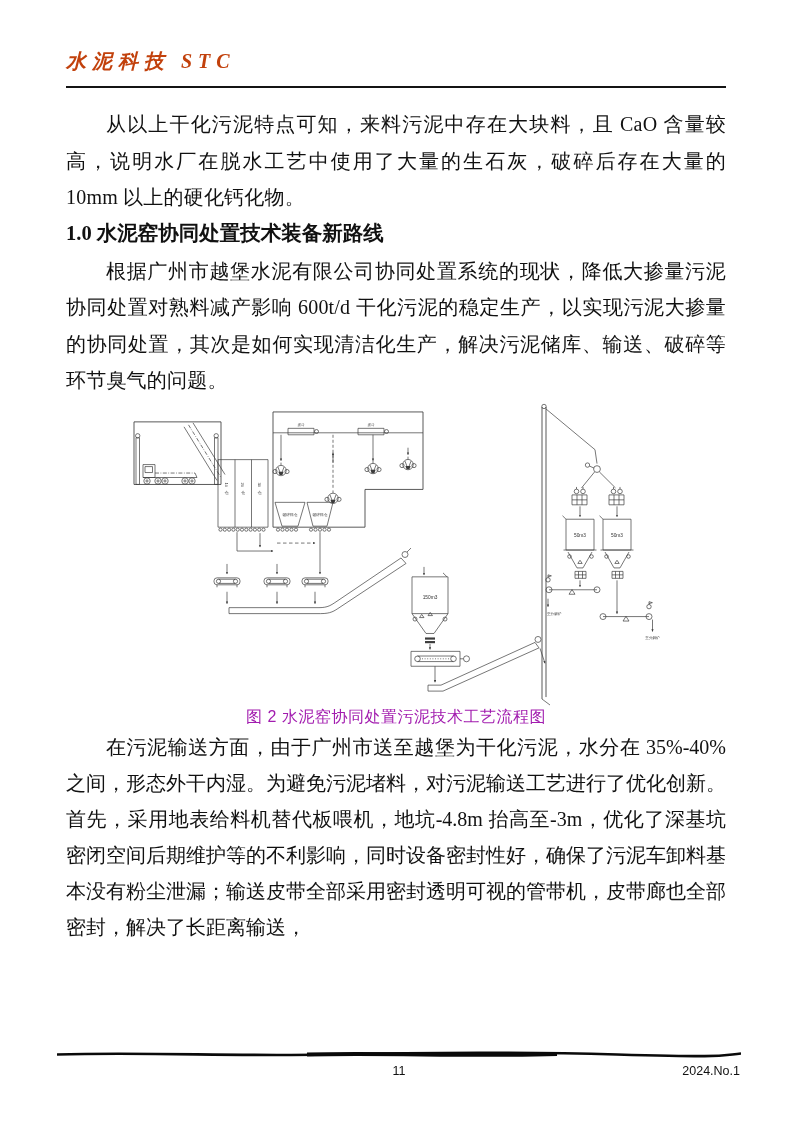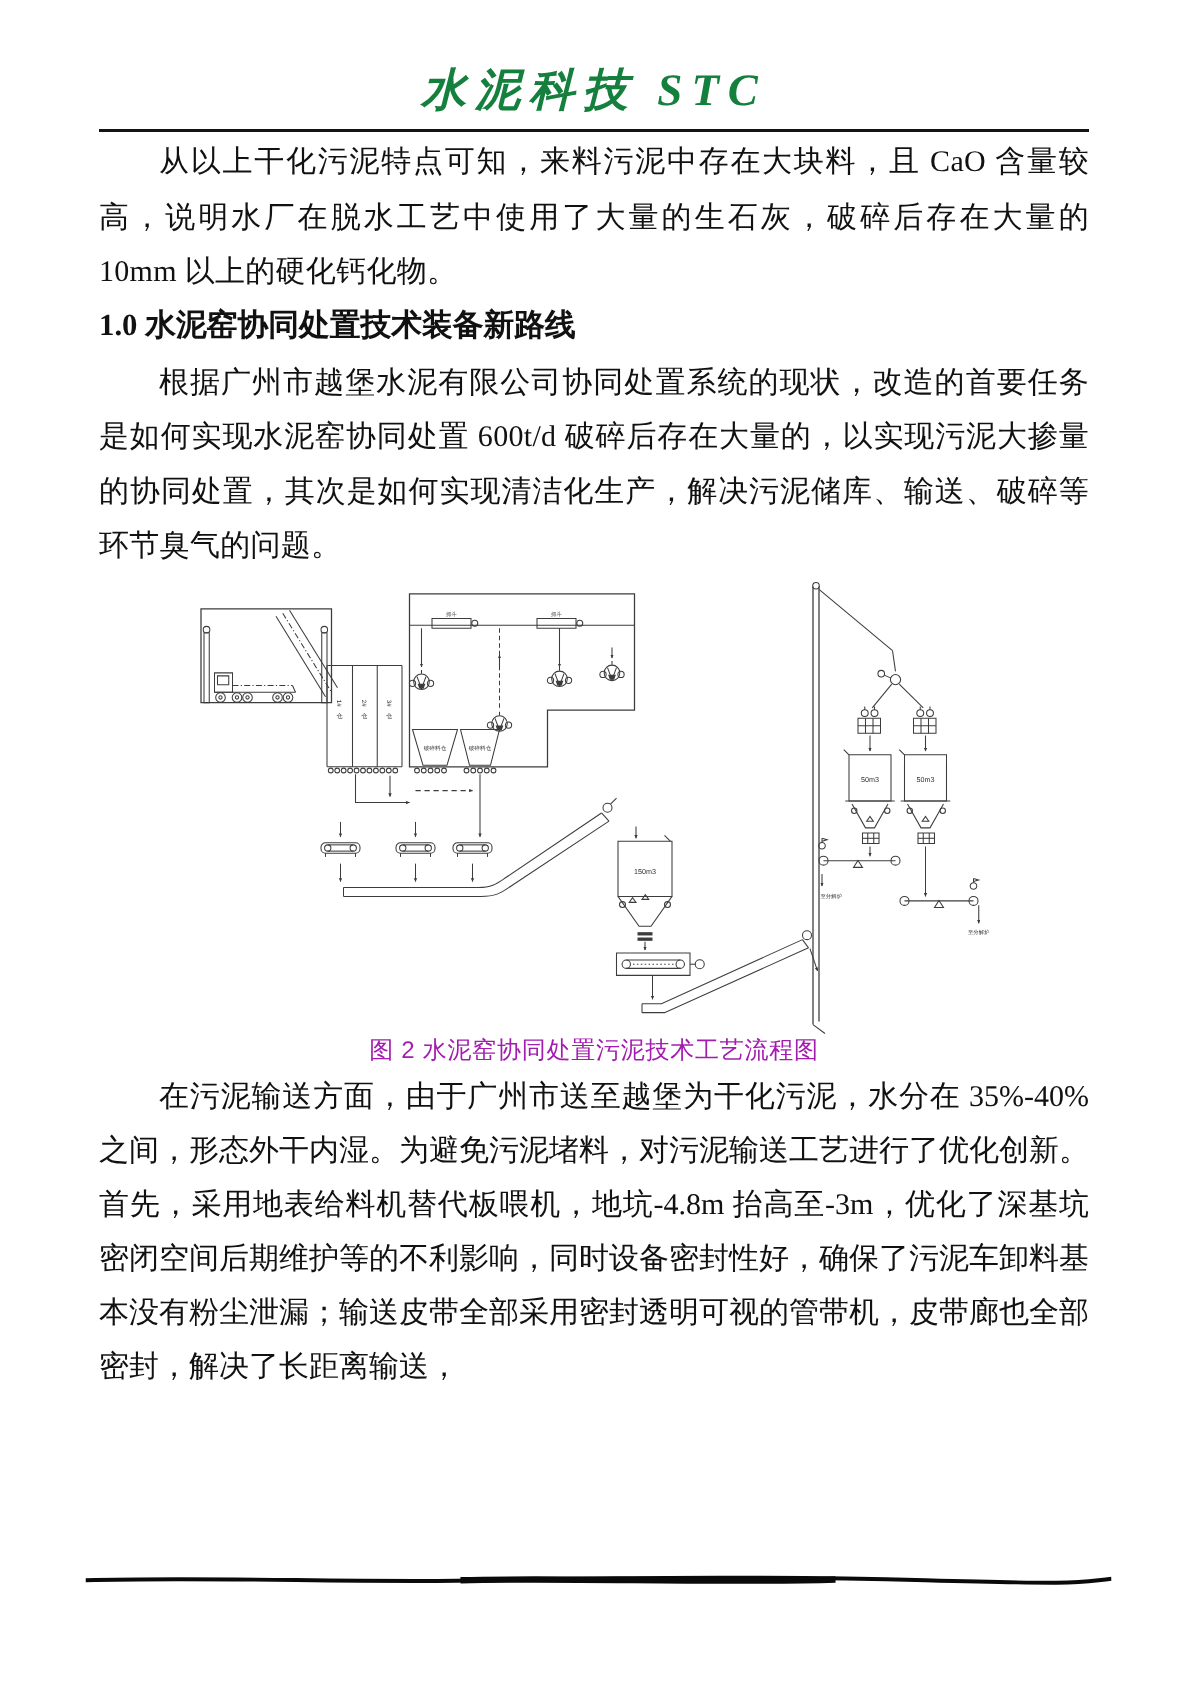--- a/index.html
+++ b/index.html
@@ -1,24 +1,24 @@
 <!DOCTYPE html>
 <html><head>
 <meta charset="utf-8">
 <style>
   html,body{margin:0;padding:0;background:#ffffff;}
   .page{position:relative;width:793px;height:1122px;background:#fff;overflow:hidden;
         font-family:"Liberation Serif", serif;color:#111;}
   .content{padding:44px 67px 0 66px;}
-  .journal-title{text-align:center;font-size:30px;line-height:34px;font-weight:600;
-        font-style:italic;letter-spacing:6px;color:#15803d;}
+  .journal-title{text-align:left;font-size:20px;line-height:34px;font-weight:600;
+        font-style:italic;letter-spacing:6px;color:#c2410c;}
   .header-rule{border-bottom:2px solid #141414;margin-top:8px;}
   p.body{margin:0;font-size:20px;line-height:36.5px;text-align:justify;text-indent:2em;
         letter-spacing:0.2px;}
-  p.body.first{margin-top:2px;}
+  p.body.first{margin-top:18px;}
   h2.sect{margin:3px 0 6px 0;font-size:20.5px;line-height:28px;font-weight:bold;
         font-family:"Liberation Serif", serif;}
   .figure{margin:4px 0 0 0;}
   .diagram-wrap{margin-left:59px;width:585px;height:303px;}
   svg.diagram{display:block;}
   svg.diagram *{vector-effect:non-scaling-stroke;}
   .dg{stroke:#3c3c3c;stroke-width:0.7;fill:none;}
   .dgt{stroke:#3c3c3c;stroke-width:0.85;fill:none;}
   .dgf{fill:#3c3c3c;stroke:none;}
   .dg-label{font-family:"Liberation Sans", sans-serif;fill:#333;stroke:none;}
@@ -37,21 +37,21 @@
 <div class="page">
   <div class="content">
 
     <div class="journal-title">水泥科技 STC</div>
     <div class="header-rule"></div>
 
     <p class="body first">从以上干化污泥特点可知，来料污泥中存在大块料，且 CaO 含量较高，说明水厂在脱水工艺中使用了大量的生石灰，破碎后存在大量的 10mm 以上的硬化钙化物。</p>
 
     <h2 class="sect">1.0 水泥窑协同处置技术装备新路线</h2>
 
-    <p class="body">根据广州市越堡水泥有限公司协同处置系统的现状，改造的首要任务是如何实现水泥窑协同处置 600t/d 破碎后存在大量的，以实现污泥大掺量的协同处置，其次是如何实现清洁化生产，解决污泥储库、输送、破碎等环节臭气的问题。</p>
+    <p class="body">根据广州市越堡水泥有限公司协同处置系统的现状，降低大掺量污泥协同处置对熟料减产影响 600t/d 干化污泥的稳定生产，以实现污泥大掺量的协同处置，其次是如何实现清洁化生产，解决污泥储库、输送、破碎等环节臭气的问题。</p>
 
     <div class="figure">
       <div class="diagram-wrap">
         <svg class="diagram" width="585" height="303" viewBox="0 0 585 305" preserveAspectRatio="none">
           <defs>
             <marker id="ah" markerWidth="5" markerHeight="4" refX="3.2" refY="1.6" orient="auto">
               <path d="M0,0 L3.6,1.6 L0,3.2 Z" fill="#3c3c3c"></path>
             </marker>
             <g id="grab">
               <line class="dg" x1="0" y1="-8" x2="0" y2="-5.4"></line>
@@ -322,14 +322,18 @@
     </div>
 
     <p class="para4">在污泥输送方面，由于广州市送至越堡为干化污泥，水分在 35%-40%之间，形态外干内湿。为避免污泥堵料，对污泥输送工艺进行了优化创新。首先，采用地表给料机替代板喂机，地坑-4.8m 抬高至-3m，优化了深基坑密闭空间后期维护等的不利影响，同时设备密封性好，确保了污泥车卸料基本没有粉尘泄漏；输送皮带全部采用密封透明可视的管带机，皮带廊也全部密封，解决了长距离输送，</p>
   </div>
 
   <div class="footer">
     <svg width="684" height="8">
       <path d="M0,4.5 C90,2 180,6.5 270,4.5 S450,1.5 560,4.5 S660,6 684,3.5" stroke="#0a0a0a" stroke-width="2.6" fill="none"></path>
       <path d="M250,4.5 C320,2.5 420,6.5 500,4" stroke="#0a0a0a" stroke-width="4.2" fill="none"></path>
     </svg>
+    <div class="footer-texts">
+      <span class="pagenum">11</span>
+      <span class="issue">2024.No.1</span>
+    </div>
   </div>
 </div>
 
 </body></html>

